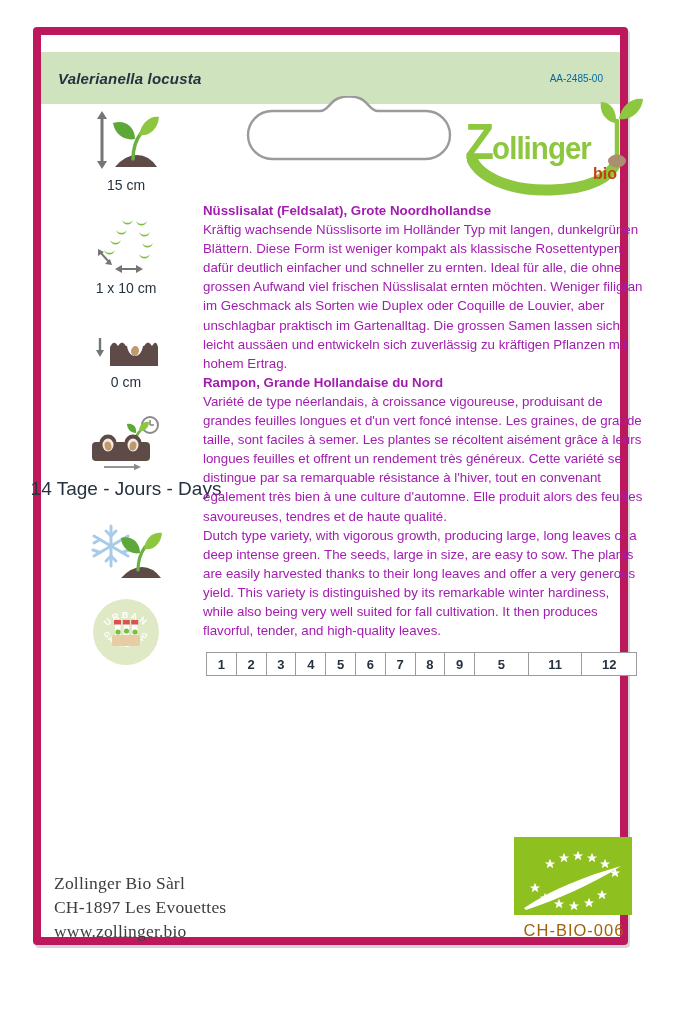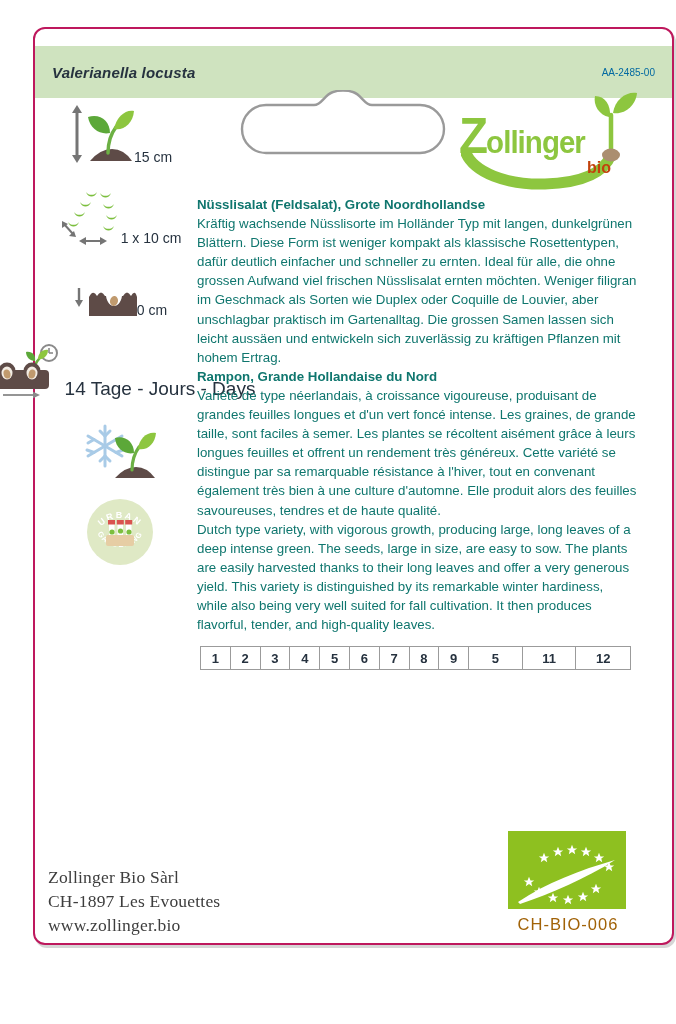--- a/index.html
+++ b/index.html
@@ -1,21 +1,21 @@
 <!DOCTYPE html>
 <html><head>
 <meta charset="utf-8">
 <style>
   * { margin:0; padding:0; box-sizing:border-box; }
   html,body { width:676px; height:1024px; background:#ffffff; font-family:"Liberation Sans", sans-serif; }
   .page { position:relative; width:676px; height:1024px; background:#fff; overflow:hidden; }
 
   .packet {
-    position:absolute; left:33px; top:27px; width:641px; height:918px;
-    background:#fff; border:2px solid #be185d; border-radius:12px;
+    position:absolute; left:33px; top:27px; width:595px; height:918px;
+    background:#fff; border:8px solid #be185d; border-radius:4px;
     box-shadow:2px 3px 0 0 #d6d6d6;
   }
 
   
   .topbar {
     position:absolute; left:0; top:17px; width:100%; height:52px;
     background:#cfe3bf; display:flex; align-items:center; justify-content:space-between;
     padding:0 17px;
   }
   .latin-name { font-style:italic; font-weight:600; font-size:15px; color:#26323f; letter-spacing:.2px; }
@@ -31,25 +31,25 @@
     font-weight:700; font-size:31px; letter-spacing:-1px; color:#8dc63f;
     transform:scaleX(.95); transform-origin:left;
   }
   .logo-text::first-letter { font-size:50px; letter-spacing:-2px; }
   .logo-swoosh { position:absolute; left:2px; top:52px; width:156px; height:42px; }
   .logo-sprout { position:absolute; left:126px; top:-8px; width:52px; height:78px; }
   .logo-bio { position:absolute; left:128px; top:62px; font-size:16px; font-weight:600; color:#c2410c; }
 
   
   .spec-col { position:absolute; left:4px; top:74px; width:162px; display:flex; flex-direction:column; align-items:center; }
-  .spec-item { display:flex; flex-direction:row; align-items:flex-end; }
+  .spec-item { display:flex; flex-direction:column; align-items:center; }
   .spec-label { font-size:14px; color:#26323f; margin-top:6px; white-space:nowrap; }
 
   
-  .desc { position:absolute; left:162px; top:166px; width:440px; font-size:13.3px; line-height:19.1px; color:#0f766e; }
+  .desc { position:absolute; left:162px; top:166px; width:440px; font-size:13.3px; line-height:19.1px; color:#a21caf; }
   .desc .h { font-weight:700; }
 
   
   .calendar {
     position:absolute; left:165px; top:617px; width:431px; height:24px;
     display:grid; grid-template-columns:repeat(9,1fr) repeat(3,1.8fr);
     border:1.5px solid #9b9b9b; background:#fff;
   }
   .calendar .cell {
     border-right:1.5px solid #9b9b9b; display:flex; align-items:center; justify-content:center;

